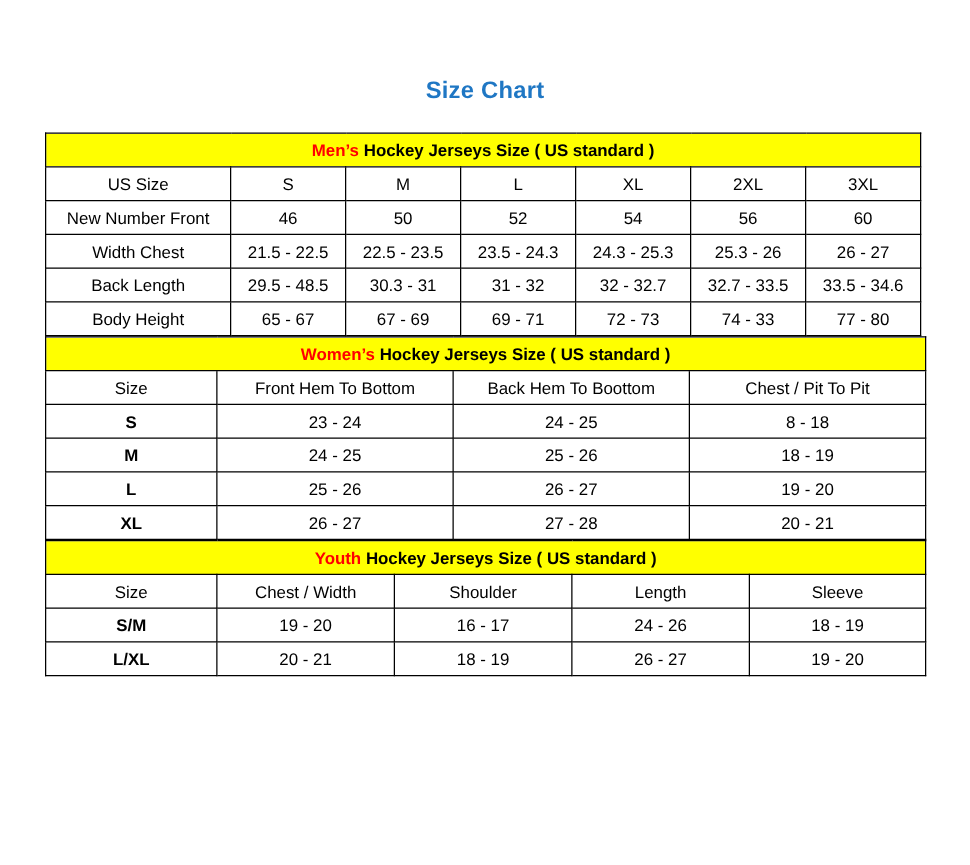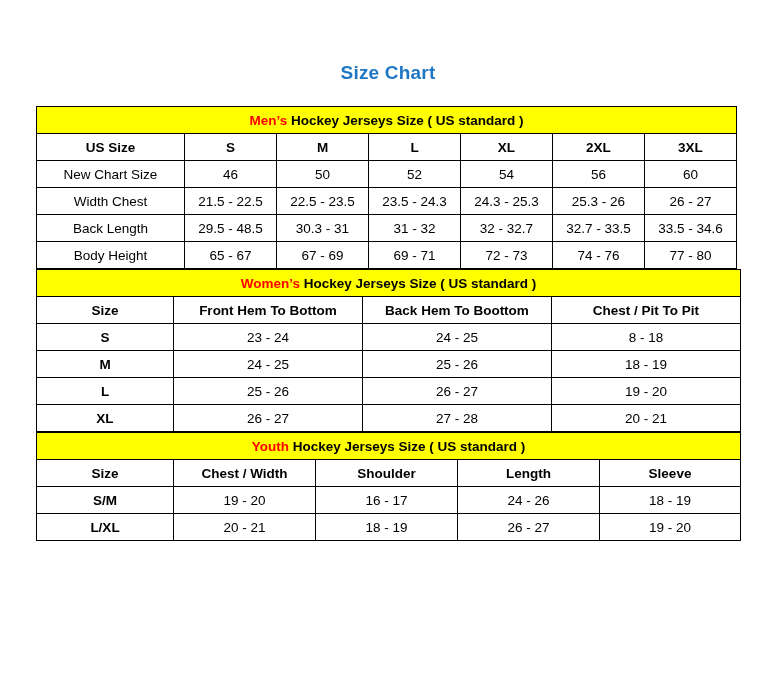--- a/index.html
+++ b/index.html
@@ -49,21 +49,21 @@
   td.section {
     background: #ffff00;
     font-weight: bold;
     font-size: 14.5px;
     height: 30px;
   }
   td.section .hl {
     color: #ff0000;
   }
   td.hdr {
-    font-weight: bold;
+    font-weight: normal;
     margin-top: 12px;
   }
   td.rowlabel {
     font-weight: normal;
   }
   td.rowlabel-b {
     font-weight: bold;
   }
 </style>
 </head>
@@ -92,21 +92,21 @@
         <tr>
           <td class="hdr">US Size</td>
           <td class="hdr">S</td>
           <td class="hdr">M</td>
           <td class="hdr">L</td>
           <td class="hdr">XL</td>
           <td class="hdr">2XL</td>
           <td class="hdr">3XL</td>
         </tr>
         <tr>
-          <td class="rowlabel">New Chart Size</td>
+          <td class="rowlabel">New Number Front</td>
           <td>46</td>
           <td>50</td>
           <td>52</td>
           <td>54</td>
           <td>56</td>
           <td>60</td>
         </tr>
         <tr>
           <td class="rowlabel">Width Chest</td>
           <td>21.5 - 22.5</td>
@@ -124,21 +124,21 @@
           <td>32 - 32.7</td>
           <td>32.7 - 33.5</td>
           <td>33.5 - 34.6</td>
         </tr>
         <tr>
           <td class="rowlabel">Body Height</td>
           <td>65 - 67</td>
           <td>67 - 69</td>
           <td>69 - 71</td>
           <td>72 - 73</td>
-          <td>74 - 76</td>
+          <td>74 - 33</td>
           <td>77 - 80</td>
         </tr>
       </tbody>
     </table>
 
     <table class="sizes">
       <colgroup>
         <col style="width:137px">
         <col style="width:189px">
         <col style="width:189px">

